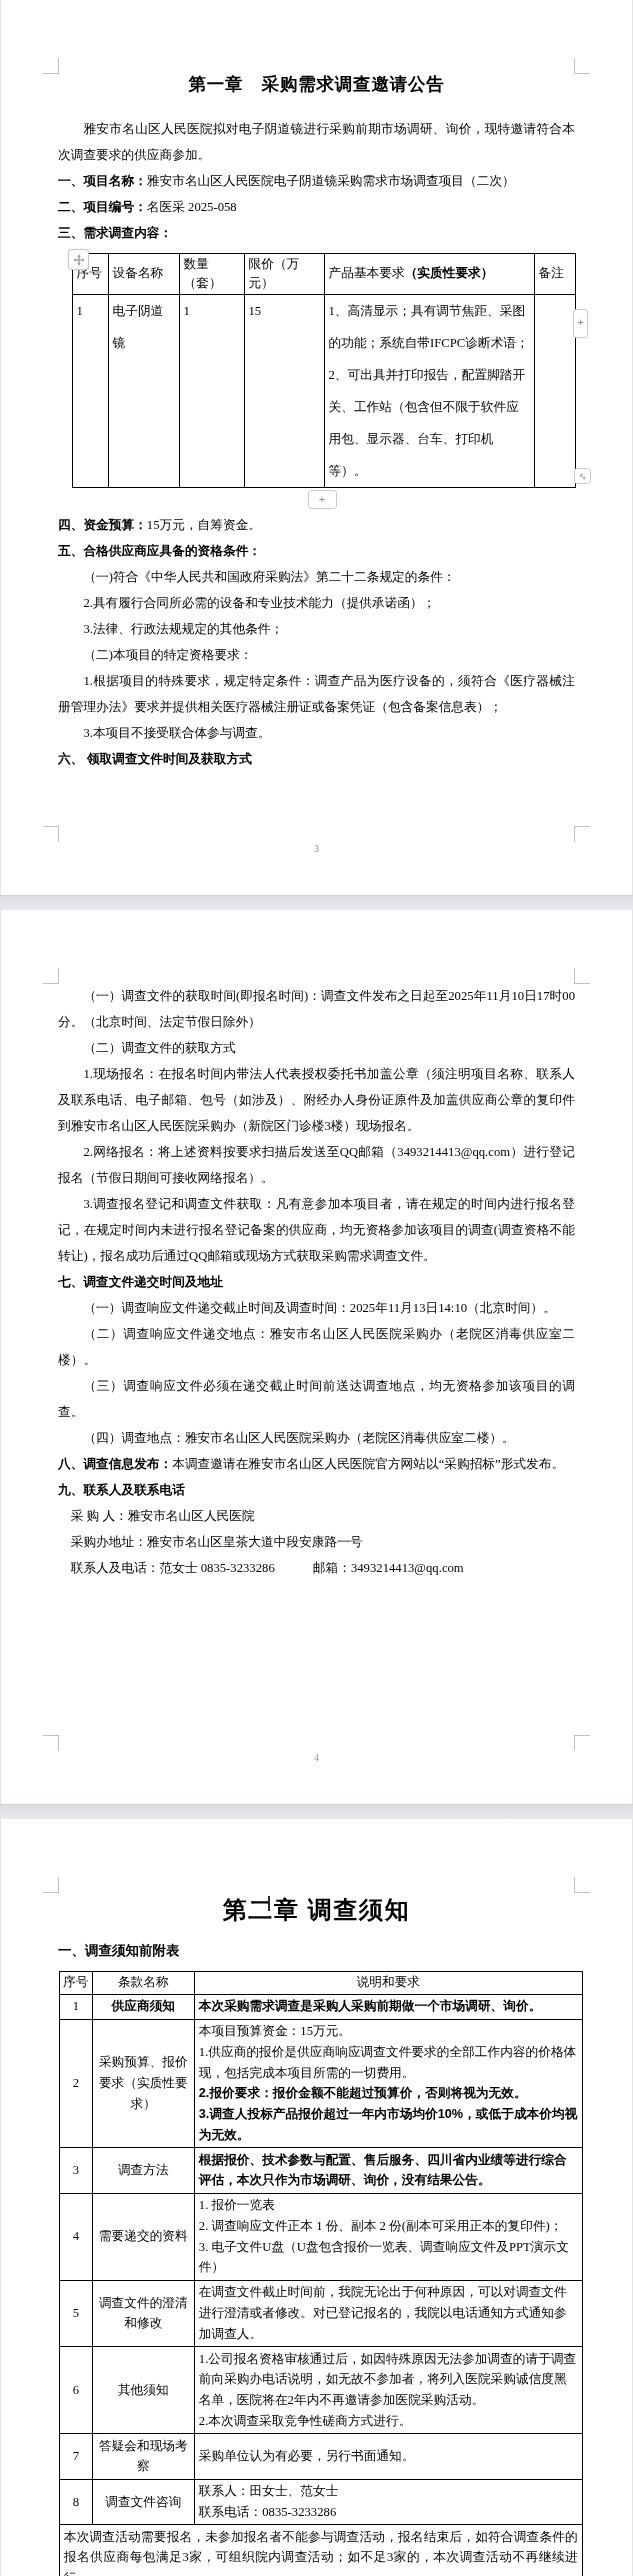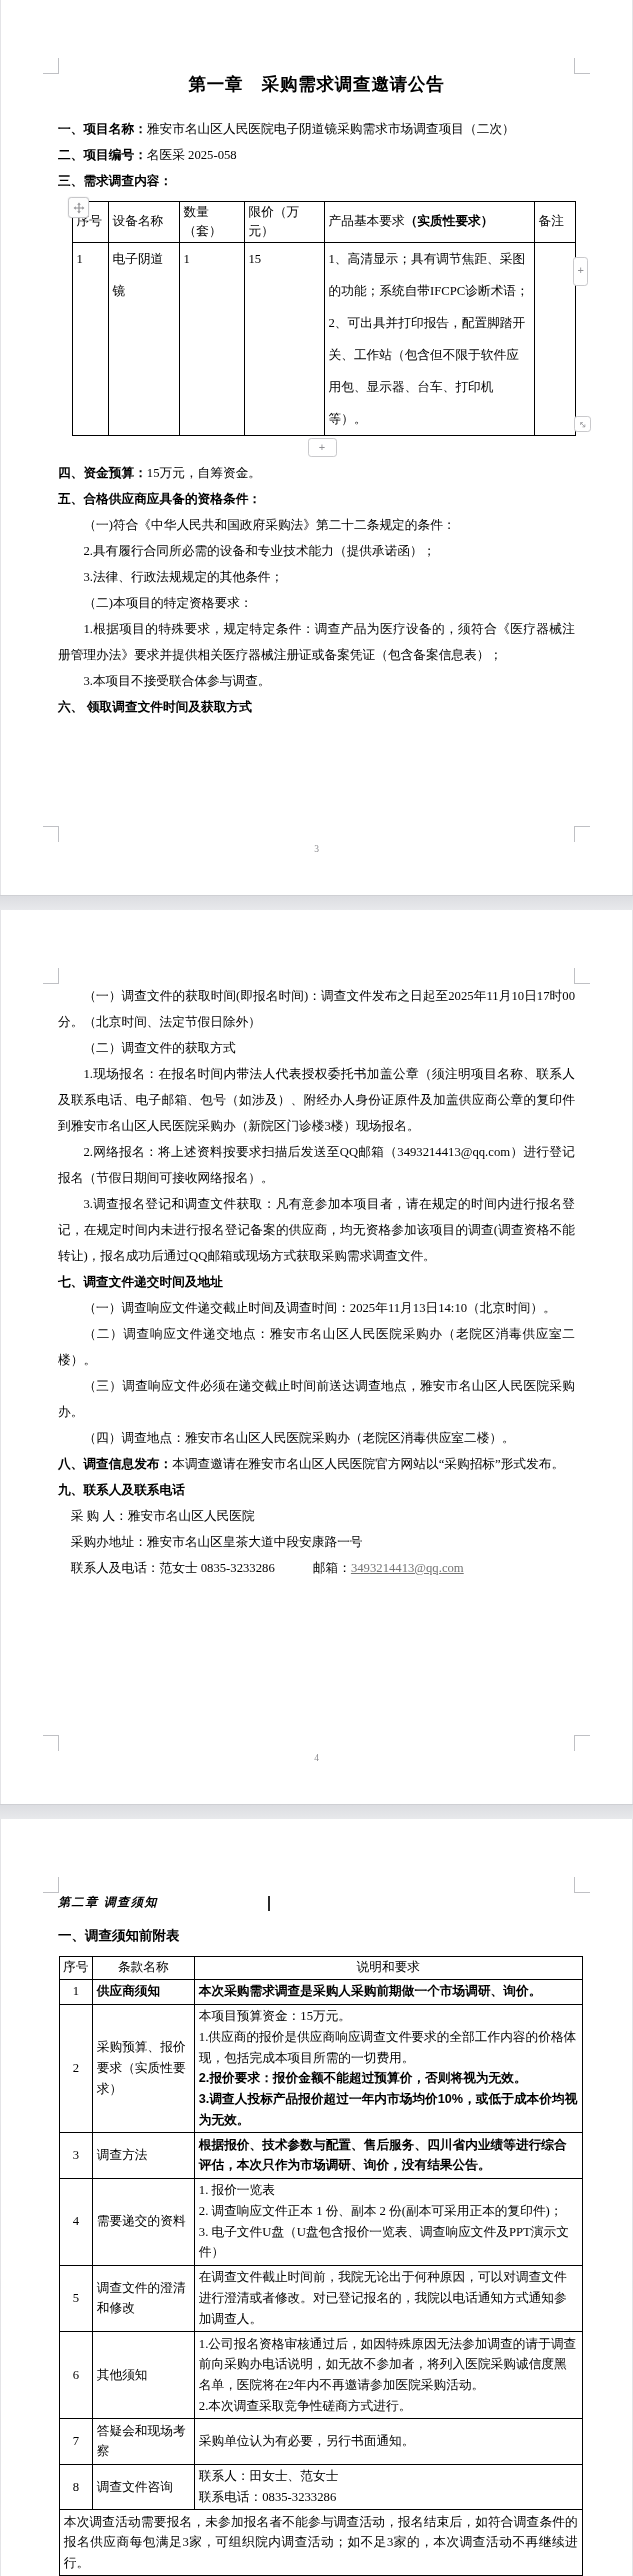--- a/index.html
+++ b/index.html
@@ -21,21 +21,21 @@
   .cm.br{right:42px;bottom:53px;border-left:0.8px solid #bfc0c4;border-top:0.8px solid #bfc0c4;}
   .pgnum{position:absolute;bottom:41px;left:0;right:0;text-align:center;
         color:#8b8b8f;font-size:9.5px;}
   
   .title1{margin:1.6px 0 20.7px 0;text-align:center;font-size:17.5px;font-weight:700;
         font-family:"Liberation Sans","DejaVu Sans",sans-serif;letter-spacing:0.8px;}
   p.body{margin:0;font-size:12.7px;line-height:26px;text-align:justify;}
   .ind{text-indent:2em;}
   .item{margin-top:9.5px;}
   .bl{font-weight:700;font-family:"Liberation Sans","DejaVu Sans",sans-serif;}
-  .email{color:#737373;text-decoration:underline;cursor:pointer;}
+  .email{color:#000000;cursor:pointer;}
   .mail-label{margin-left:3em;}
   
   .t1wrap{position:relative;width:503px;margin:6.4px 0 24px 13.5px;}
   table.t1{border-collapse:collapse;table-layout:fixed;width:503px;font-size:12.7px;}
   table.t1 td{border:0.8px solid #000;padding:0 4px;vertical-align:top;overflow:hidden;}
   table.t1 tr.thr td{height:40px;vertical-align:middle;line-height:19px;}
   table.t1 tr.tcr td{line-height:32px;height:130px;}
   
   .move-handle{position:absolute;left:-3.2px;top:-3.2px;width:19px;height:19px;
         border:0.8px solid #c6c6c9;border-radius:3.2px;background:#fdfdfd;
@@ -43,46 +43,47 @@
   .col-add{position:absolute;right:-13.5px;top:56px;width:12.7px;height:27px;
         border:0.8px solid #c9c9cc;border-radius:3.2px;background:#fff;color:#8f8f93;
         font:11px/25.5px "Liberation Sans","DejaVu Sans",sans-serif;text-align:center;cursor:pointer;}
   .row-add{position:absolute;left:236px;bottom:-21.5px;width:27px;height:17.5px;
         border:0.8px solid #c9c9cc;border-radius:3.2px;background:#fff;color:#8f8f93;
         font:11px/16px "Liberation Sans","DejaVu Sans",sans-serif;text-align:center;cursor:pointer;}
   .resize-handle{position:absolute;right:-16px;bottom:3.2px;width:14.3px;height:14.3px;
         border:0.8px solid #c9c9cc;border-radius:3.2px;background:#fff;
         display:flex;align-items:center;justify-content:center;cursor:nwse-resize;}
   
-  .title2{margin:4.8px 0 0 0;font-size:12px;font-weight:700;
-        font-family:"Liberation Sans","DejaVu Sans",sans-serif;letter-spacing:1.6px;font-style:italic;}
+  .title2{margin:4.8px 0 0 0;text-align:center;font-size:24px;font-weight:700;
+        font-family:"Liberation Sans","DejaVu Sans",sans-serif;letter-spacing:1.6px;}
   .title3{margin:16px 0 11px 0;font-size:13.5px;font-weight:700;
         font-family:"Liberation Sans","DejaVu Sans",sans-serif;}
   .cursor{position:absolute;left:267px;top:77px;width:1.6px;height:15px;background:#2b2b2b;}
   
   table.t2{border-collapse:collapse;table-layout:fixed;width:523px;margin-left:0.8px;font-size:12.7px;}
   table.t2 td{border:0.8px solid #000;padding:1.6px 4px;line-height:20.7px;vertical-align:middle;}
   table.t2 thead td{text-align:center;height:22px;padding:0 3.2px;}
   .c-seq{text-align:center;}
-  .c-name{}
+  .c-name{text-align:center;}
   .c-desc{text-align:left;}
   .bld{font-weight:700;font-family:"Liberation Sans","DejaVu Sans",sans-serif;}
   .c-foot{text-align:justify;line-height:25px;padding:6.4px 4px;}
   svg{display:block;}
 </style>
 </head>
 <body>
 
 <div class="page" id="page1">
   <div class="cm tl"></div>
   <div class="cm tr"></div>
   <div class="cm bl"></div>
   <div class="cm br"></div>
 
   <h1 class="title1">第一章　采购需求调查邀请公告</h1>
+  <p class="body ind">雅安市名山区人民医院拟对电子阴道镜进行采购前期市场调研、询价，现特邀请符合本次调查要求的供应商参加。</p>
 
   <p class="body item"><span class="bl">一、项目名称：</span><span>雅安市名山区人民医院电子阴道镜采购需求市场调查项目（二次）</span></p>
   <p class="body item"><span class="bl">二、项目编号：</span><span>名医采 2025-058</span></p>
   <p class="body item"><span class="bl">三、需求调查内容：</span></p>
 
   <div class="t1wrap">
     <table class="t1">
       <colgroup>
         <col style="width:36px">
           <col style="width:71px">
@@ -152,21 +153,21 @@
 
   <p class="body ind item">（一）调查文件的获取时间(即报名时间)：调查文件发布之日起至2025年11月10日17时00分。（北京时间、法定节假日除外）</p>
   <p class="body ind item">（二）调查文件的获取方式</p>
   <p class="body ind item">1.现场报名：在报名时间内带法人代表授权委托书加盖公章（须注明项目名称、联系人及联系电话、电子邮箱、包号（如涉及）、附经办人身份证原件及加盖供应商公章的复印件到雅安市名山区人民医院采购办（新院区门诊楼3楼）现场报名。</p>
   <p class="body ind item">2.网络报名：将上述资料按要求扫描后发送至QQ邮箱（3493214413@qq.com）进行登记报名（节假日期间可接收网络报名）。</p>
   <p class="body ind item">3.调查报名登记和调查文件获取：凡有意参加本项目者，请在规定的时间内进行报名登记，在规定时间内未进行报名登记备案的供应商，均无资格参加该项目的调查(调查资格不能转让)，报名成功后通过QQ邮箱或现场方式获取采购需求调查文件。</p>
 
   <p class="body item"><span class="bl">七、调查文件递交时间及地址</span></p>
   <p class="body ind item">（一）调查响应文件递交截止时间及调查时间：2025年11月13日14:10（北京时间）。</p>
   <p class="body ind item">（二）调查响应文件递交地点：雅安市名山区人民医院采购办（老院区消毒供应室二楼）。</p>
-  <p class="body ind item">（三）调查响应文件必须在递交截止时间前送达调查地点，雅安市名山区人民医院采购办。</p>
+  <p class="body ind item">（三）调查响应文件必须在递交截止时间前送达调查地点，均无资格参加该项目的调查。</p>
   <p class="body ind item">（四）调查地点：雅安市名山区人民医院采购办（老院区消毒供应室二楼）。</p>
 
   <p class="body item"><span class="bl">八、调查信息发布：</span><span>本调查邀请在雅安市名山区人民医院官方网站以“采购招标”形式发布。</span></p>
   <p class="body item"><span class="bl">九、联系人及联系电话</span></p>
 
   <p class="body item" style="text-indent:1em;">采 购 人：雅安市名山区人民医院</p>
   <p class="body item" style="text-indent:1em;">采购办地址：雅安市名山区皇茶大道中段安康路一号</p>
   <p class="body item" style="text-indent:1em;"><span>联系人及电话：范女士  0835-3233286</span><span class="mail-label">邮箱：</span><a class="email">3493214413@qq.com</a></p>
 
   <div class="pgnum">4</div>

